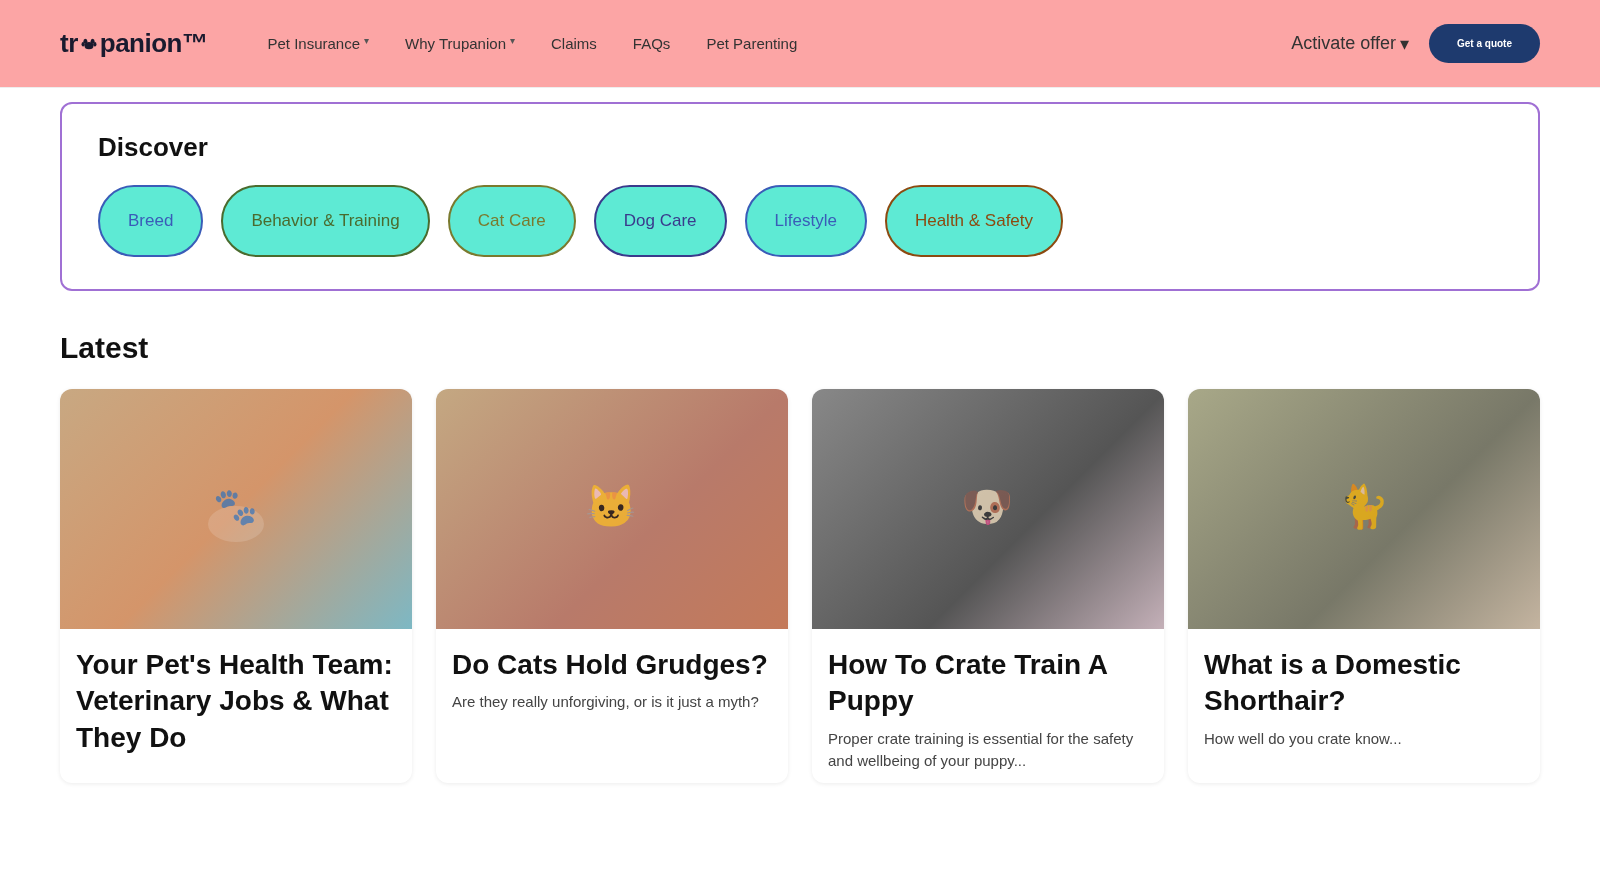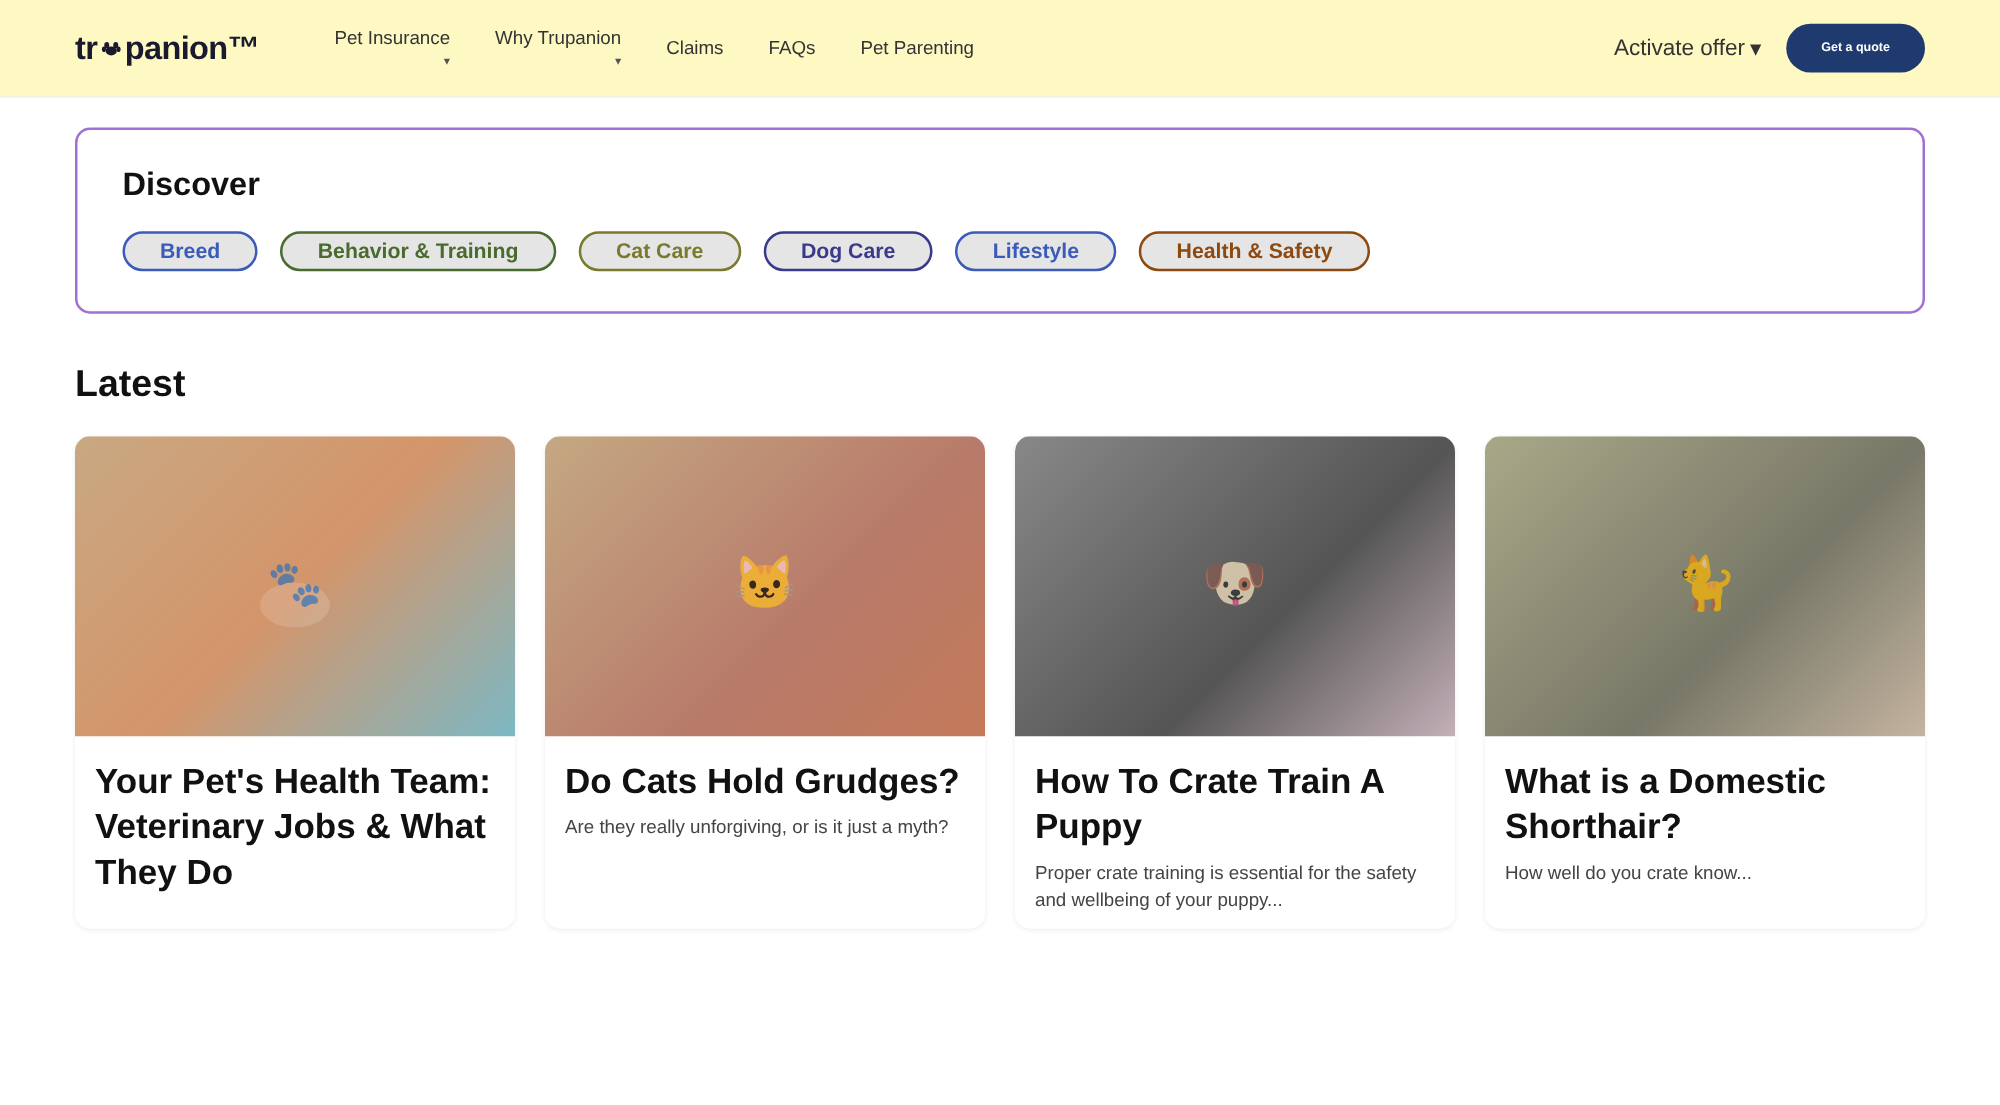--- a/index.html
+++ b/index.html
@@ -3,22 +3,22 @@
   <meta charset="utf-8">
   <style>
     * { margin: 0; padding: 0; box-sizing: border-box; }
     body { font-family: -apple-system, BlinkMacSystemFont, 'Segoe UI', Helvetica, Arial, sans-serif; background: #fff; width: 1600px; }
 
     
     nav {
       display: flex;
       align-items: center;
       padding: 0 60px;
-      height: 78px;
-      background: #fef9c3;
+      height: 88px;
+      background: #fca5a5;
       border-bottom: 1px solid #eee;
     }
     .logo {
       font-size: 26px;
       font-weight: 700;
       color: #1a1a2e;
       letter-spacing: -0.5px;
       margin-right: 60px;
       display: flex;
       align-items: center;
@@ -35,24 +35,23 @@
       display: flex;
       align-items: center;
       gap: 36px;
       flex: 1;
     }
     .nav-link {
       font-size: 15px;
       color: #333;
       text-decoration: none;
       display: flex;
-      align-items: flex-end;
+      align-items: flex-start;
       gap: 4px;
       cursor: pointer;
-      flex-direction: column;
     }
     .nav-link .chevron {
       font-size: 10px;
       color: #555;
     }
     .nav-right {
       display: flex;
       align-items: center;
       gap: 20px;
     }
@@ -71,44 +70,44 @@
       border-radius: 50px;
       padding: 14px 28px;
       font-size: 10px;
       font-weight: 600;
       cursor: pointer;
       white-space: nowrap;
     }
 
     
     .discover-section {
-      margin: 24px 60px 20px;
+      margin: 14px 60px 20px;
       border: 2.5px solid #a070d4;
       border-radius: 12px;
       padding: 28px 36px 32px;
       background: #fff;
     }
     .discover-title {
       font-size: 26px;
       font-weight: 800;
       color: #111;
       margin-bottom: 22px;
     }
     .discover-pills {
       display: flex;
       gap: 18px;
       flex-wrap: wrap;
     }
     .pill {
       border-radius: 50px;
-      padding: 4px 28px;
+      padding: 24px 28px;
       font-size: 17px;
-      font-weight: 700;
-      cursor: pointer;
-      background: #e5e5e5;
+      font-weight: 400;
+      cursor: pointer;
+      background: #5eead4;
       white-space: nowrap;
     }
     .pill-breed { border: 2px solid #3a5cb8; color: #3a5cb8; }
     .pill-behavior { border: 2px solid #4a6b2e; color: #4a6b2e; }
     .pill-cat { border: 2px solid #7a7a2e; color: #7a7a2e; }
     .pill-dog { border: 2px solid #3a3a8c; color: #3a3a8c; }
     .pill-health { border: 2px solid #8c4a10; color: #8c4a10; }
     .pill-lifestyle { border: 2px solid #3a5cb8; color: #3a5cb8; }
 
     

